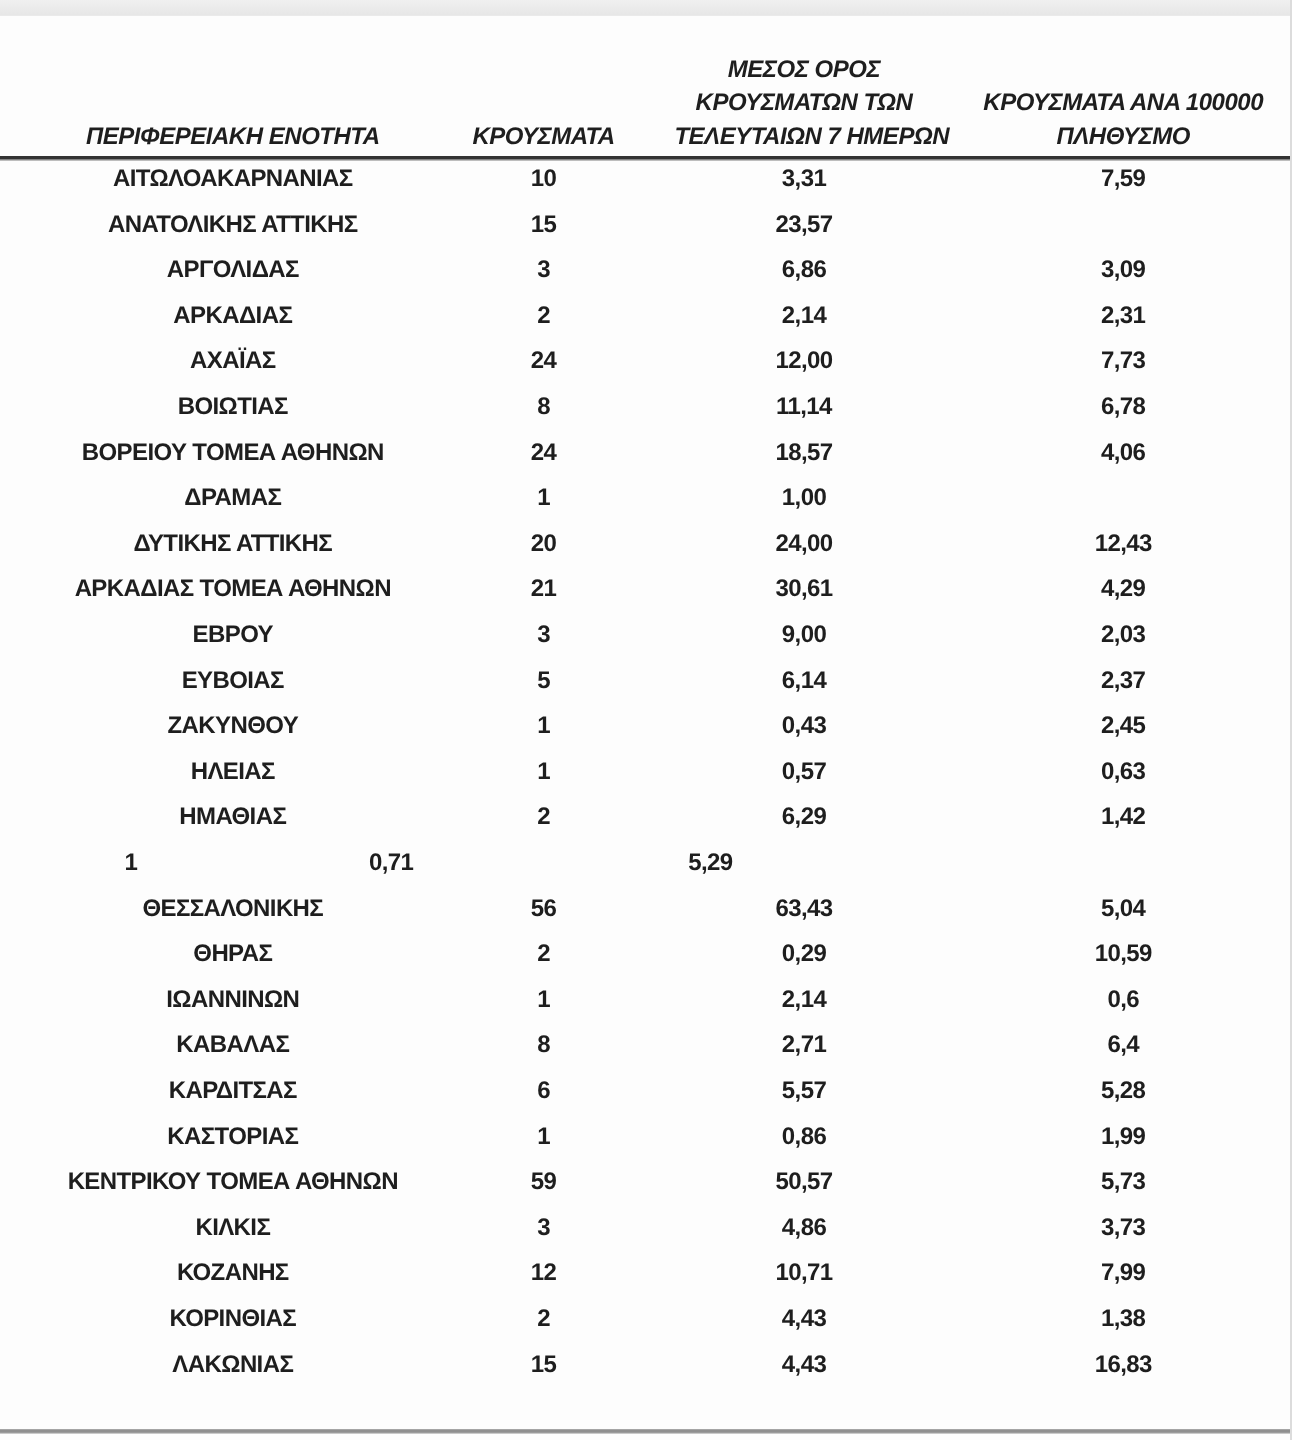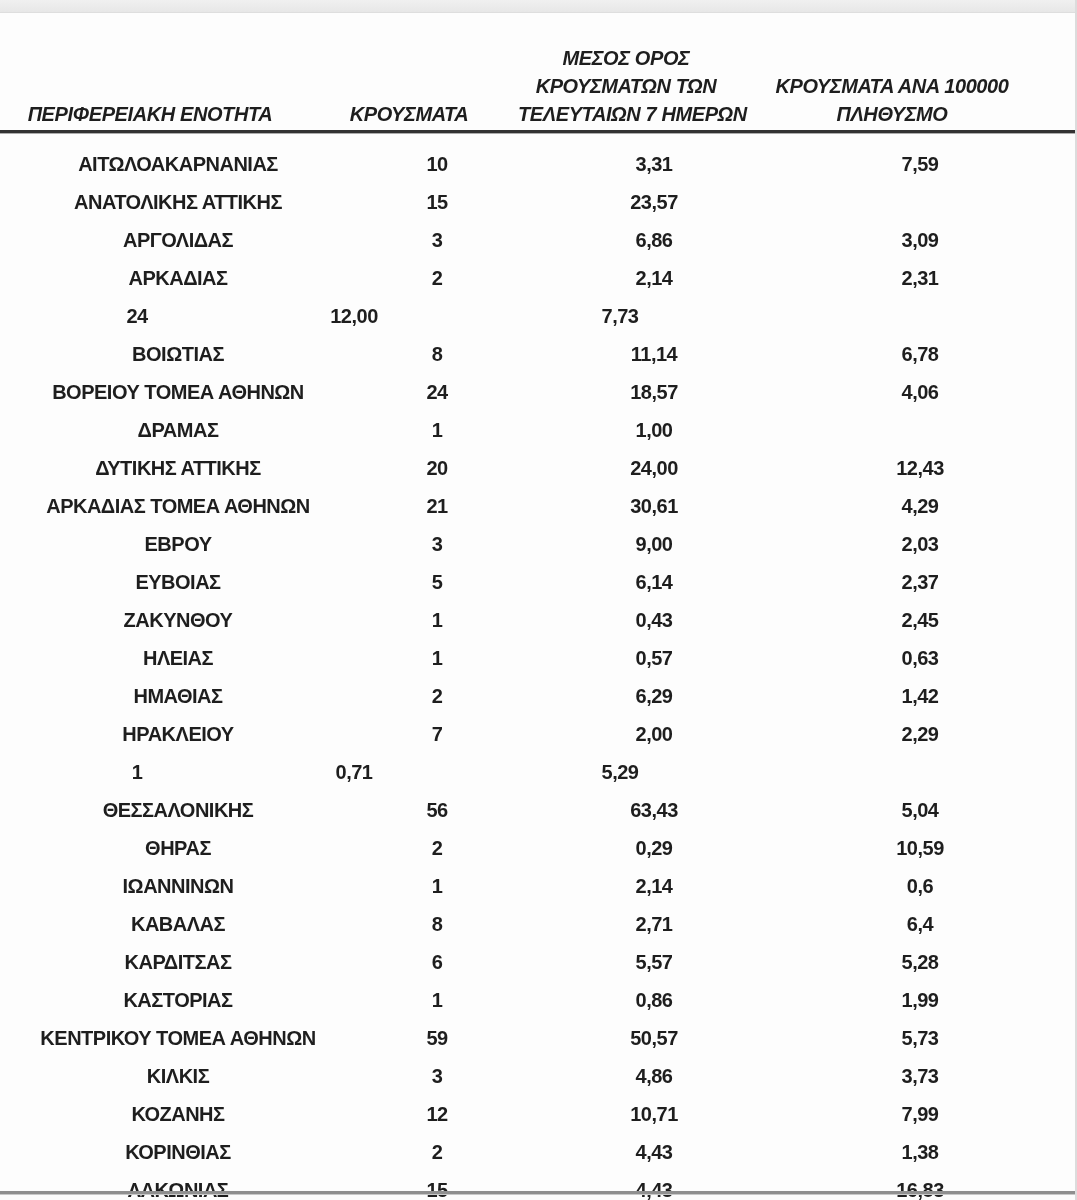--- a/index.html
+++ b/index.html
@@ -43,27 +43,26 @@
     line-height: 28px;
     white-space: pre;
     letter-spacing: -0.4px;
     padding-bottom: 2px;
     font-style: italic;
   }
 
   .tbody { padding-top: 5px; }
   .row {
     display: flex;
-    align-items: flex-end;
+    align-items: flex-start;
     height: 38px;
-    padding-left: 28px;
   }
 
   .cell { text-align: center; flex: 0 0 auto; }
-  .c1 { width: 300px; }
+  .c1 { width: 300px; margin-left: 44px; }
   .c2 { width: 218px; }
   .c3 { width: 216px; }
   .c4 { width: 316px; }
 
   .row .cell {
     font-size: 20px;
     font-weight: bold;
     letter-spacing: -0.5px;
     white-space: nowrap;
   }
@@ -106,20 +105,21 @@
   </div>
 
   <div class="row">
     <div class="cell c1">ΑΡΚΑΔΙΑΣ</div>
     <div class="cell c2">2</div>
     <div class="cell c3">2,14</div>
     <div class="cell c4">2,31</div>
   </div>
 
   <div class="row">
+    <div class="cell c1">ΑΧΑΪΑΣ</div>
     <div class="cell c2">24</div>
     <div class="cell c3">12,00</div>
     <div class="cell c4">7,73</div>
   </div>
 
   <div class="row">
     <div class="cell c1">ΒΟΙΩΤΙΑΣ</div>
     <div class="cell c2">8</div>
     <div class="cell c3">11,14</div>
     <div class="cell c4">6,78</div>
@@ -180,26 +180,20 @@
     <div class="cell c4">0,63</div>
   </div>
 
   <div class="row">
     <div class="cell c1">ΗΜΑΘΙΑΣ</div>
     <div class="cell c2">2</div>
     <div class="cell c3">6,29</div>
     <div class="cell c4">1,42</div>
   </div>
 
-  <div class="row">
-    <div class="cell c1">ΗΡΑΚΛΕΙΟΥ</div>
-    <div class="cell c2">7</div>
-    <div class="cell c3">2,00</div>
-    <div class="cell c4">2,29</div>
-  </div>
 
   <div class="row">
     <div class="cell c2">1</div>
     <div class="cell c3">0,71</div>
     <div class="cell c4">5,29</div>
   </div>
 
   <div class="row">
     <div class="cell c1">ΘΕΣΣΑΛΟΝΙΚΗΣ</div>
     <div class="cell c2">56</div>

